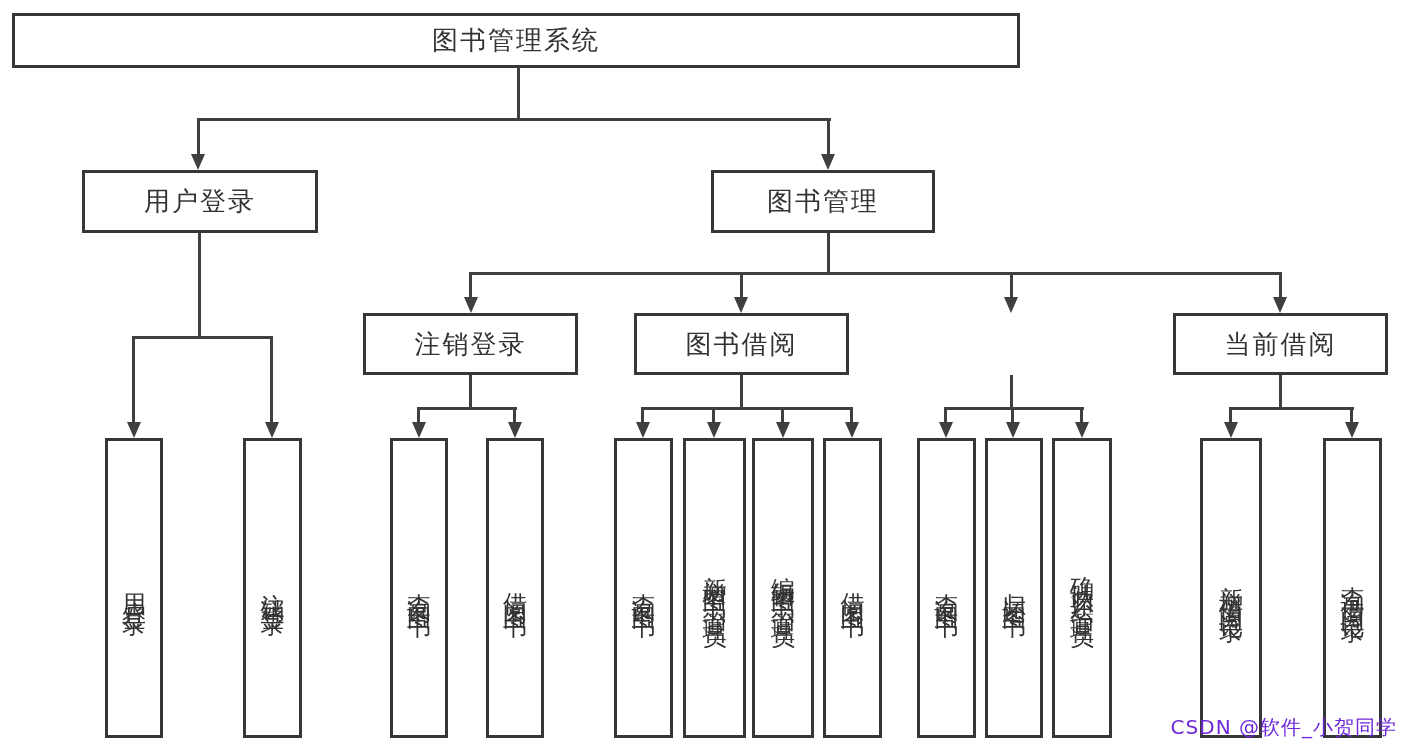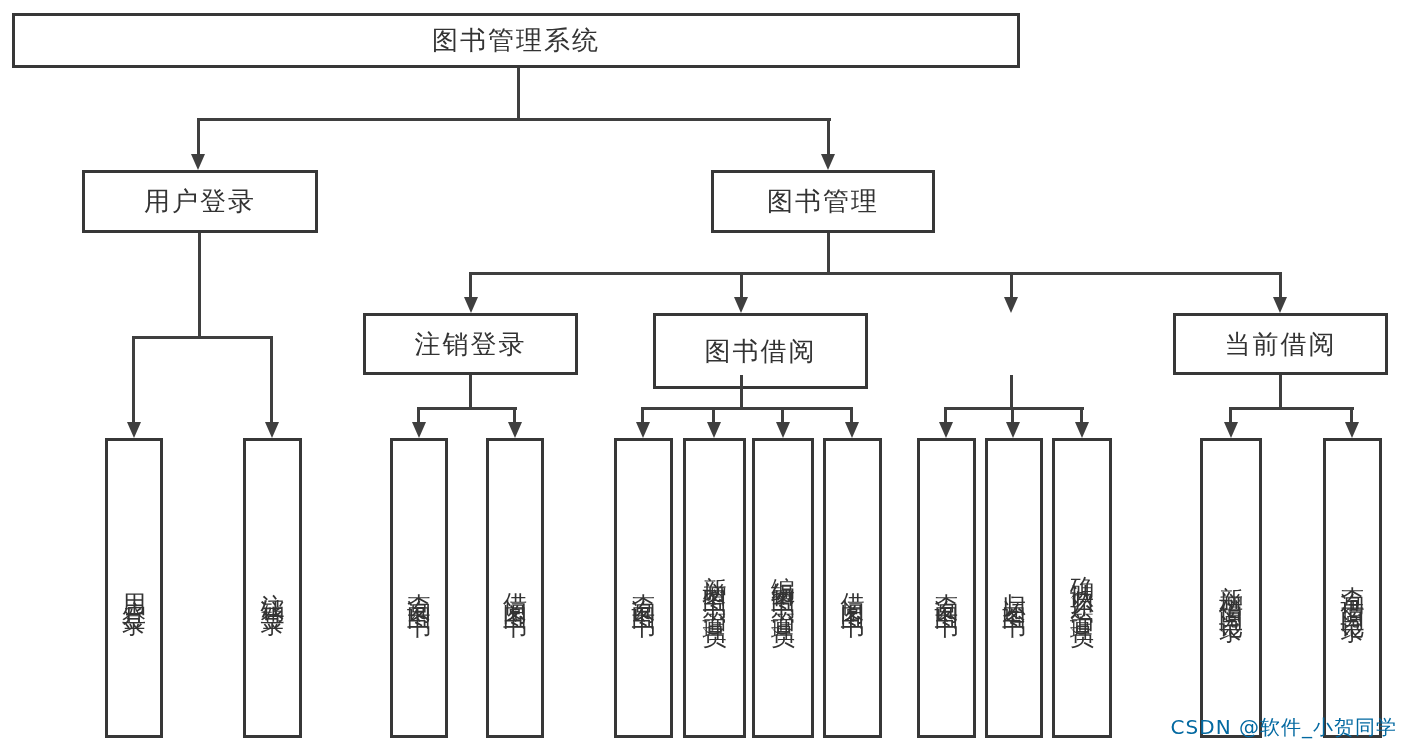--- a/index.html
+++ b/index.html
@@ -22,21 +22,21 @@
   }
   .hline{position:absolute;height:3px;background:#3f3f3f;}
   .vline{position:absolute;width:3px;background:#3f3f3f;}
   .arrow{
     position:absolute;width:0;height:0;
     border-left:7px solid transparent;border-right:7px solid transparent;
     border-top:16px solid #3f3f3f;
   }
   .watermark{
     position:absolute;top:714px;right:8px;
-    font-size:20px;color:#0369a1;letter-spacing:1px;white-space:nowrap;z-index:5;
+    font-size:20px;color:#6d28d9;letter-spacing:1px;white-space:nowrap;z-index:5;
   }
 </style>
 </head>
 <body>
 
 <div class="canvas">
 
   <div class="hbox" style="left:12px;top:13px;width:1008px;height:55px;align-items:center;">
     <span>图书管理系统</span>
   </div>
@@ -69,21 +69,21 @@
   <div class="vline" style="left:740px;top:272px;height:27px;"></div>
   <div class="arrow" style="left:734px;top:297px;"></div>
   <div class="vline" style="left:1010px;top:272px;height:27px;"></div>
   <div class="arrow" style="left:1004px;top:297px;"></div>
   <div class="vline" style="left:1279px;top:272px;height:27px;"></div>
   <div class="arrow" style="left:1273px;top:297px;"></div>
 
   <div class="hbox" style="left:363px;top:313px;width:215px;height:62px;">
     <span>注销登录</span>
   </div>
-  <div class="hbox" style="left:634px;top:313px;width:215px;height:76px;margin-left:19px;">
+  <div class="hbox" style="left:634px;top:313px;width:215px;height:62px;">
     <span>图书借阅</span>
   </div>
   <div class="hbox" style="left:1173px;top:313px;width:215px;height:62px;">
     <span>当前借阅</span>
   </div>
 
   <div class="vline" style="left:469px;top:375px;height:32px;"></div>
   <div class="hline" style="left:417px;top:407px;width:100px;"></div>
   <div class="vline" style="left:417px;top:407px;height:17px;"></div>
   <div class="arrow" style="left:412px;top:422px;"></div>

